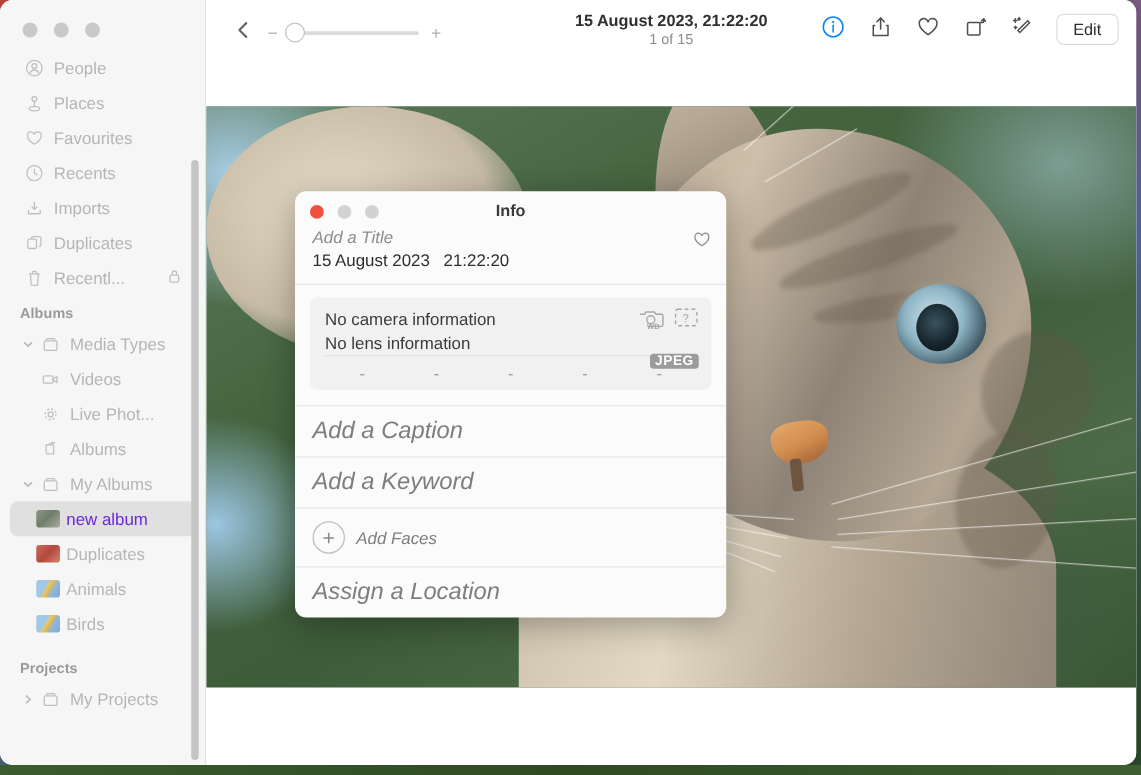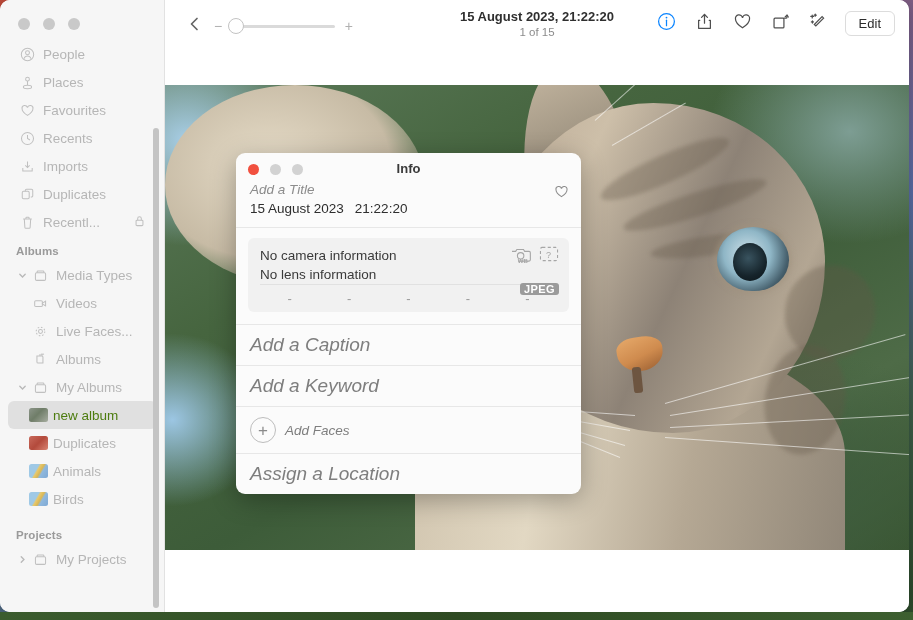--- a/index.html
+++ b/index.html
@@ -41,21 +41,21 @@
   .sect-label {
     font-size: 11.5px; font-weight: bold; color: #9a9a9a;
     padding: 9px 0 4px 16px; letter-spacing: .1px;
   }
   .srow {
     display: flex; align-items: center;
     height: 28px; margin: 0 8px; padding-left: 8px;
     border-radius: 6px; color: #b6b6b6; font-size: 13.5px;
     position: relative;
   }
-  .srow.sel { background: #e0e0e0; color: #4d7c0f; }
+  .srow.sel { background: #e0e0e0; color: #6d28d9; }
   .srow .disc {
     width: 13px; flex: 0 0 13px; font-size: 11px; color: #b9b9b9;
     display: flex; align-items: center; justify-content: center;
   }
   .srow .ico {
     width: 22px; flex: 0 0 22px; display: flex; align-items: center; justify-content: center;
     color: #c0c0c0;
   }
   .srow .lbl { margin-left: 5px; white-space: nowrap; overflow: hidden; }
   .srow .lock { position: absolute; right: 12px; color: #c0c0c0; }
@@ -384,21 +384,21 @@
         <span class="lbl">Videos</span>
       </div>
 
       <div class="srow indent-1">
         <span class="ico">
           <svg width="15" height="15" viewBox="0 0 16 16" fill="none" stroke="currentColor" stroke-width="1.1">
             <circle cx="8" cy="8" r="2.1"></circle>
               <circle cx="8" cy="8" r="4.6" stroke-dasharray="1.7 1.9"></circle>
           </svg>
         </span>
-        <span class="lbl">Live Faces...</span>
+        <span class="lbl">Live Phot...</span>
       </div>
 
       <div class="srow indent-1">
         <span class="ico">
           <svg width="15" height="15" viewBox="0 0 16 16" fill="none" stroke="currentColor" stroke-width="1.1">
             <path d="M4.2 4.2h5.2a1.2 1.2 0 0 1 1.2 1.2v6.4H5.4a1.2 1.2 0 0 1-1.2-1.2z"></path>
               <path d="M6.4 3.2h4.2"></path>
               <path d="M8.4 2.3h3.4"></path>
           </svg>
         </span>

